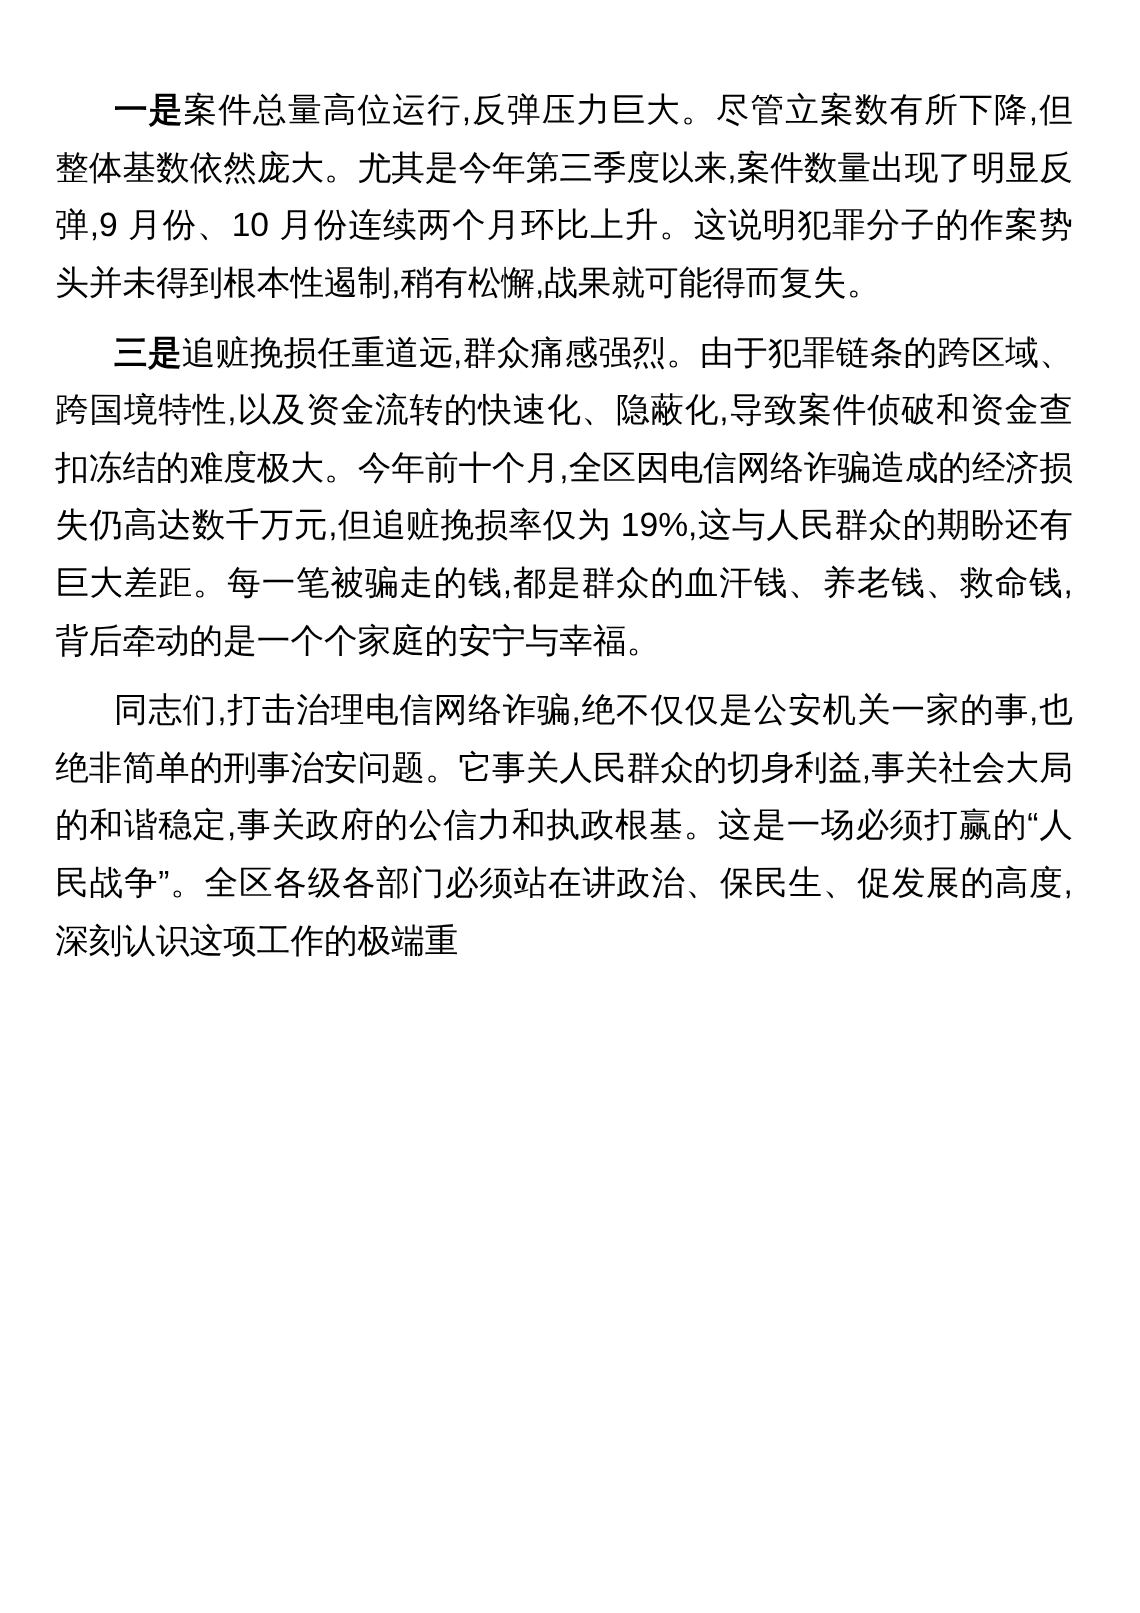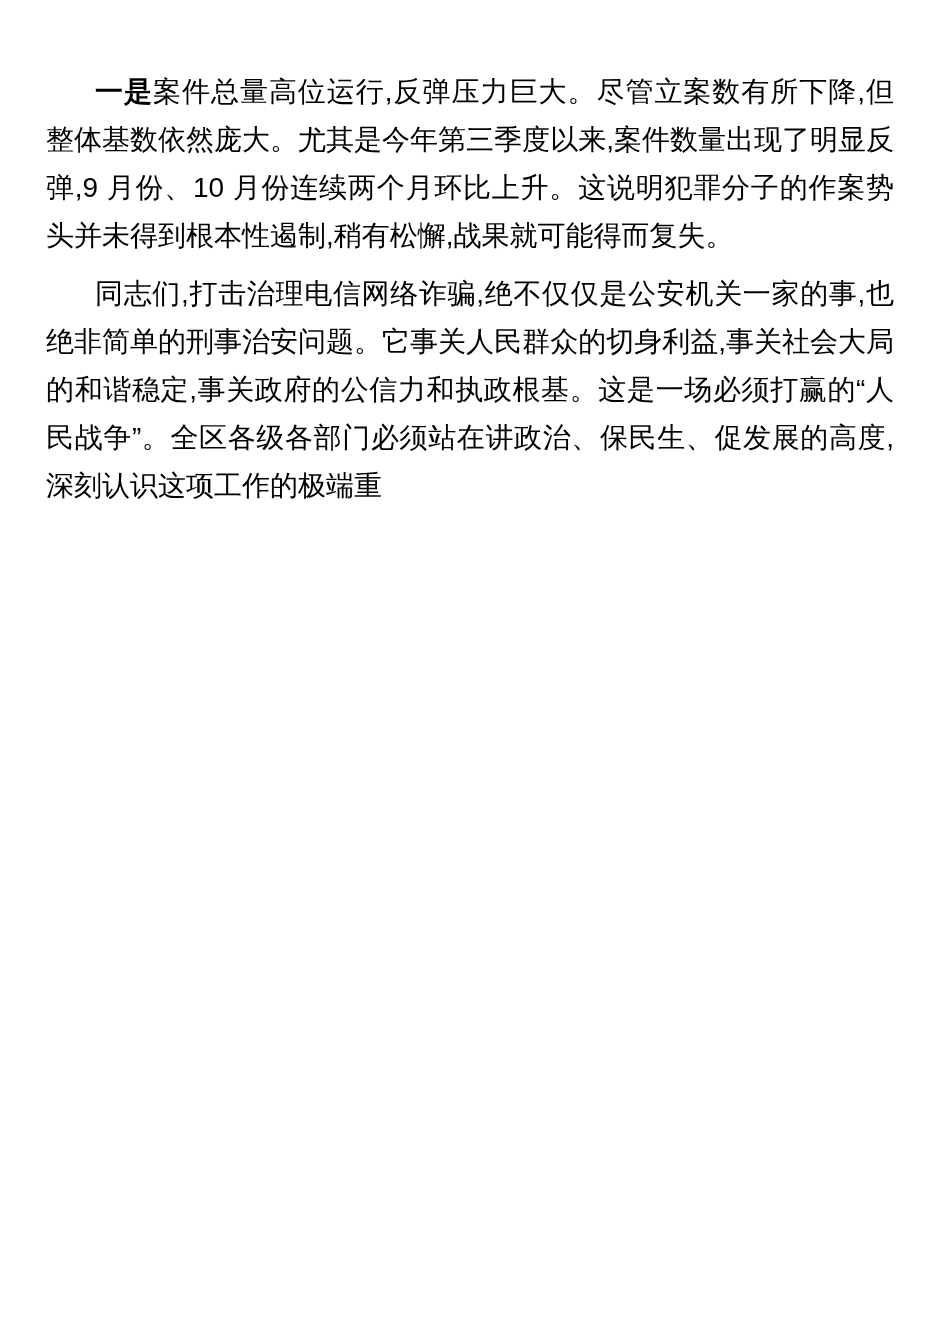--- a/index.html
+++ b/index.html
@@ -37,17 +37,18 @@
   }
 </style>
 </head>
 <body>
 
 <div class="page">
 
   <p class="para"><span class="marker">一是</span><span class="body-text">案件总量高位运行,反弹压力巨大。尽管立案数有所下降,但整体基数依然庞大。尤其是今年第三季度以来,案件数量出现了明显反弹,9 月份、10 月份连续两个月环比上升。这说明犯罪分子的作案势头并未得到根本性遏制,稍有松懈,战果就可能得而复失。</span></p>
 
 
+  <p class="para"><span class="marker">三是</span><span class="body-text">追赃挽损任重道远,群众痛感强烈。由于犯罪链条的跨区域、跨国境特性,以及资金流转的快速化、隐蔽化,导致案件侦破和资金查扣冻结的难度极大。今年前十个月,全区因电信网络诈骗造成的经济损失仍高达数千万元,但追赃挽损率仅为 19%,这与人民群众的期盼还有巨大差距。每一笔被骗走的钱,都是群众的血汗钱、养老钱、救命钱,背后牵动的是一个个家庭的安宁与幸福。</span></p>
 
 
   <p class="para"><span class="marker"></span><span class="body-text">同志们,打击治理电信网络诈骗,绝不仅仅是公安机关一家的事,也绝非简单的刑事治安问题。它事关人民群众的切身利益,事关社会大局的和谐稳定,事关政府的公信力和执政根基。这是一场必须打赢的“人民战争”。全区各级各部门必须站在讲政治、保民生、促发展的高度,深刻认识这项工作的极端重</span></p>
 
 </div>
 
 </body></html>

